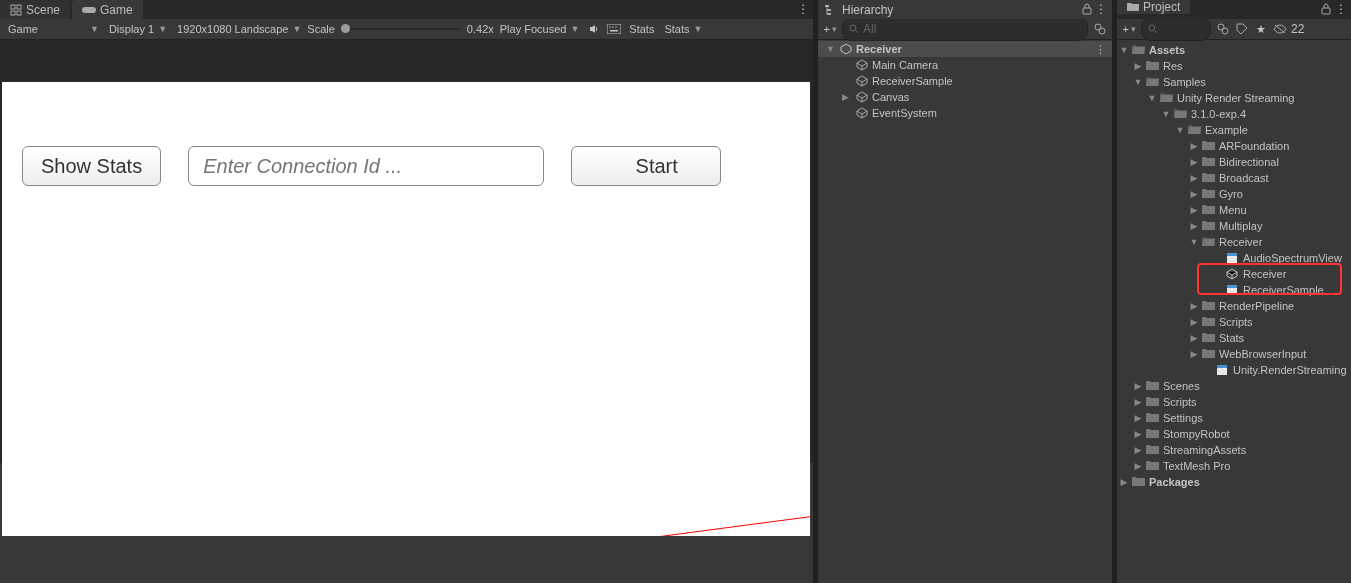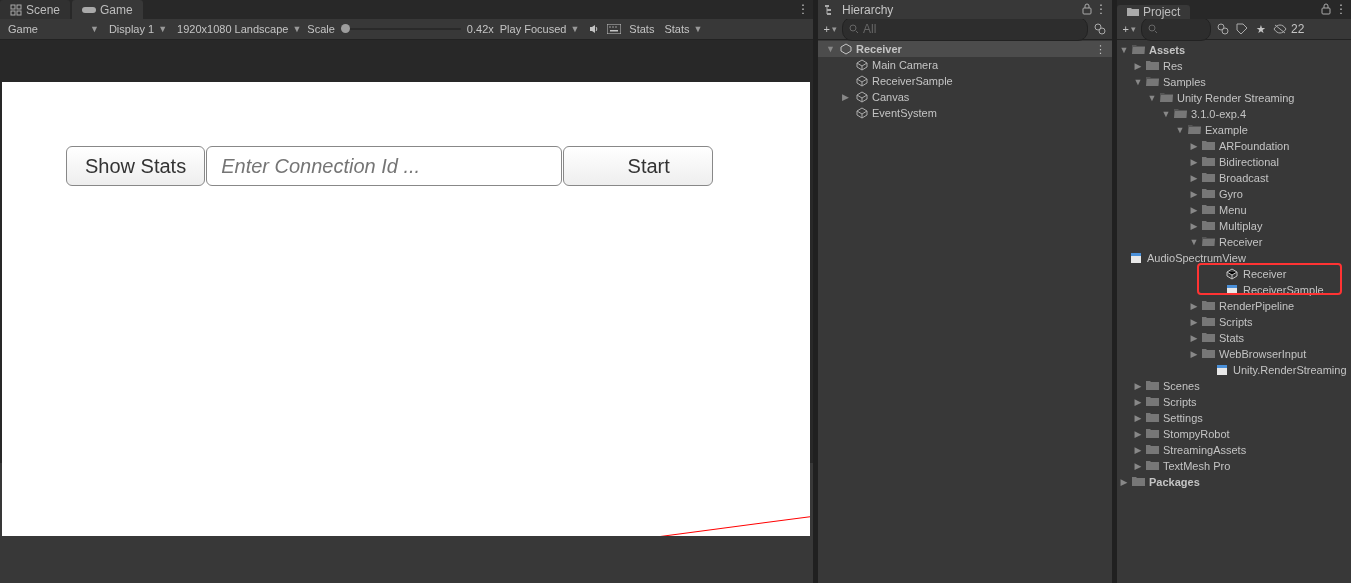--- a/index.html
+++ b/index.html
@@ -19,21 +19,21 @@
   .chev { font-size:9px; color:#999;}
   .tb-slider { display:flex; align-items:center; gap:6px;}
   .slider-track { width:120px; height:2px; background:#2a2a2a; position:relative; border-radius:2px;}
   .slider-knob { width:9px; height:9px; border-radius:50%; background:#9d9d9d; position:absolute; top:-4px; left:0px;}
   .tb-icons { display:flex; gap:2px; align-items:center;}
   .tb-icon { width:18px; height:16px; display:flex; align-items:center; justify-content:center; cursor:pointer; color:#c4c4c4;}
 
   .game-view { flex:1; background:#282828; display:flex; justify-content:center; position:relative;}
   .game-frame { width:808px; height:454px; background:#fff; position:absolute; top:42px; left:2px; overflow:hidden;}
   .game-line { position:absolute; width:900px; height:1px; background:#ff0000; top:488px; left:-50px; transform:rotate(-7.5deg);}
-  .ui-row { position:absolute; top:106px; left:22px; display:flex; gap:1px; align-items:center;margin-left:44px;}
+  .ui-row { position:absolute; top:106px; left:22px; display:flex; gap:27px; align-items:center;}
   .btn { height:40px; border:1px solid #888; border-radius:6px; background:linear-gradient(#fff,#eee); color:#333; font-size:20px; padding:0 18px; cursor:pointer;}
   .btn-start{ width:150px;padding-left:39px;}
   .input { height:40px; width:356px; border:1px solid #888; border-radius:6px; font-size:20px; padding:0 14px; font-style:italic; color:#888;}
   
   .vdrag{ width:5px; background:#202020;}
 
   
   .hier { width:294px; display:flex; flex-direction:column; background:#383838;}
   .panel-head { height:19px; background:#383838; display:flex; align-items:center; padding:0 6px; gap:6px; position:relative;}
   .panel-head .lock{ position:absolute; right:20px; top:3px;}
@@ -42,21 +42,21 @@
   .search{ flex:1; height:24px; background:#2d2d2d; border:1px solid #222; border-radius:10px; display:flex; align-items:center; padding:0 6px; gap:4px; color:#555;}
   .tree{ flex:1; padding-top:1px; font-size:11px; overflow:hidden;}
   .row{ height:16px; display:flex; align-items:center; gap:3px; padding-left:8px; cursor:pointer;}
   .row.sel{ background:#4c4c4c;}
   .row .fold{ width:10px; color:#888; font-size:9px;}
   .row .ico{ width:14px; height:14px; display:flex; align-items:center; justify-content:center;}
   .indent1{padding-left:24px}
 
   
   .proj { flex:1; display:flex; flex-direction:column; background:#383838;}
-  .projtabs{ height:19px; background:#282828; display:flex; align-items:flex-end; position:relative;}
+  .projtabs{ height:19px; background:#282828; display:flex; align-items:flex-start; position:relative;}
   .proj-toolbar{ height:21px; border-bottom:1px solid #222; display:flex; align-items:center; padding:0 4px; gap:4px;}
   .proj-tree{ flex:1; font-size:11px; overflow:hidden; padding-top:2px;}
   .pr{ height:16px; display:flex; align-items:center; gap:3px; cursor:pointer;}
   .pr .fold{ width:10px; font-size:9px; color:#888; text-align:center;}
   .folder-ico{ width:14px; height:12px; display:inline-block;}
   .redbox{ position:absolute; border:2px solid #ff3333; border-radius:4px; width:145px; height:32px; left:1197px; top:263px; pointer-events:none;}
 
   .mini-icons{ display:flex; gap:3px; align-items:center;}
   .mini{ width:16px; height:16px; display:flex; align-items:center; justify-content:center; color:#c4c4c4; cursor:pointer; font-size:11px;}
 
@@ -399,21 +399,21 @@
         <div class="pr" style="padding-left:72px">
     <span class="fold">▼</span>
     <span class="folder-ico">
             <svg width="13" height="11" viewBox="0 0 13 11">
               <path d="M0 1h4l1 1h8v8H0z" fill="#555"></path>
               <path d="M1 3h12l-1 7H0z" fill="#777"></path>
             </svg>
           </span>
     <span>Receiver</span>
         </div>
-        <div class="pr" style="">
+        <div class="pr" style="padding-left:96px">
     <span class="fold"></span>
     <span class="folder-ico">
             <svg width="12" height="12" viewBox="0 0 12 12">
               <rect x="1" y="1" width="10" height="10" fill="#e8e8e8"></rect>
               <rect x="1" y="1" width="10" height="3" fill="#4a90d9"></rect>
             </svg>
           </span>
     <span>AudioSpectrumView</span>
         </div>
         <div class="pr" style="padding-left:96px">

